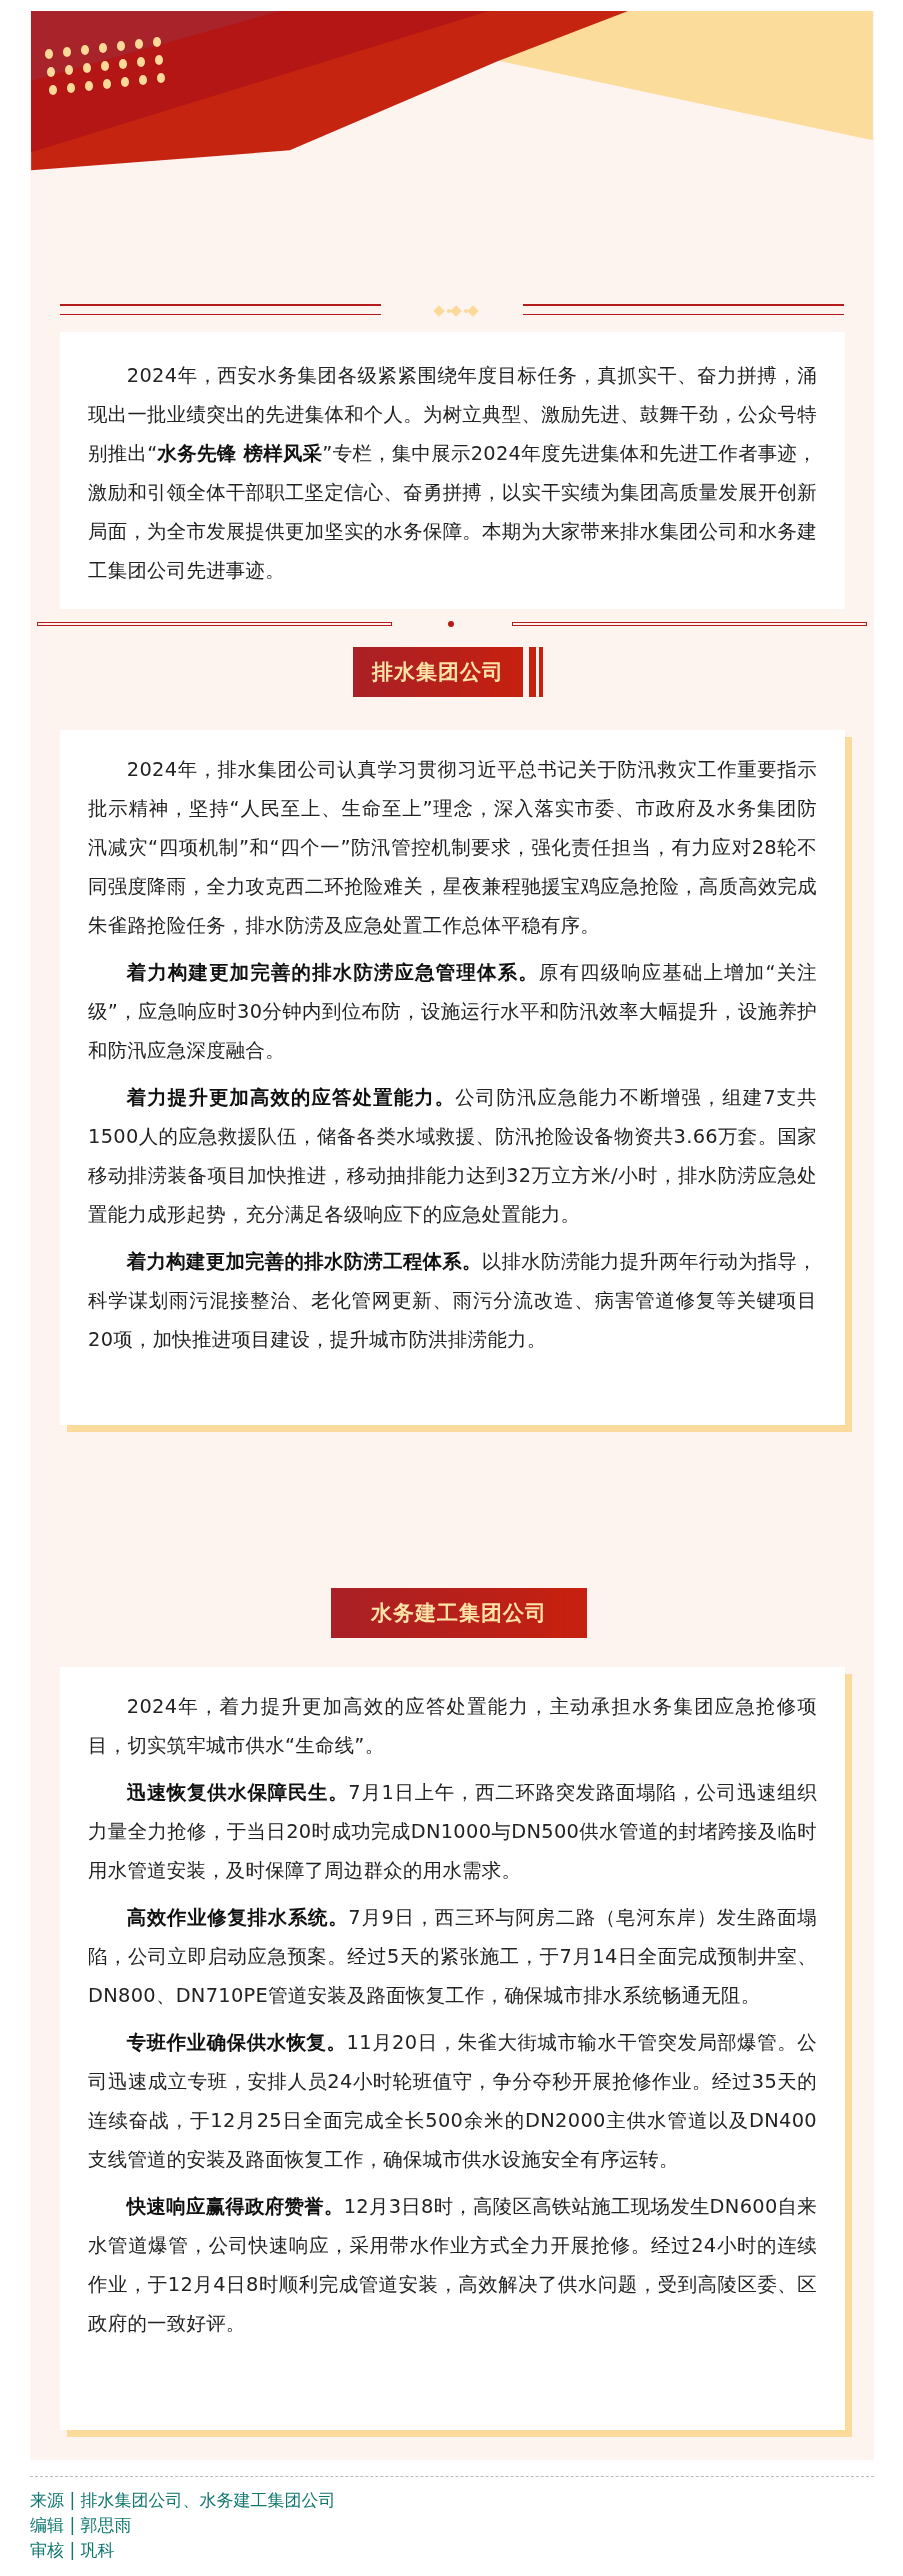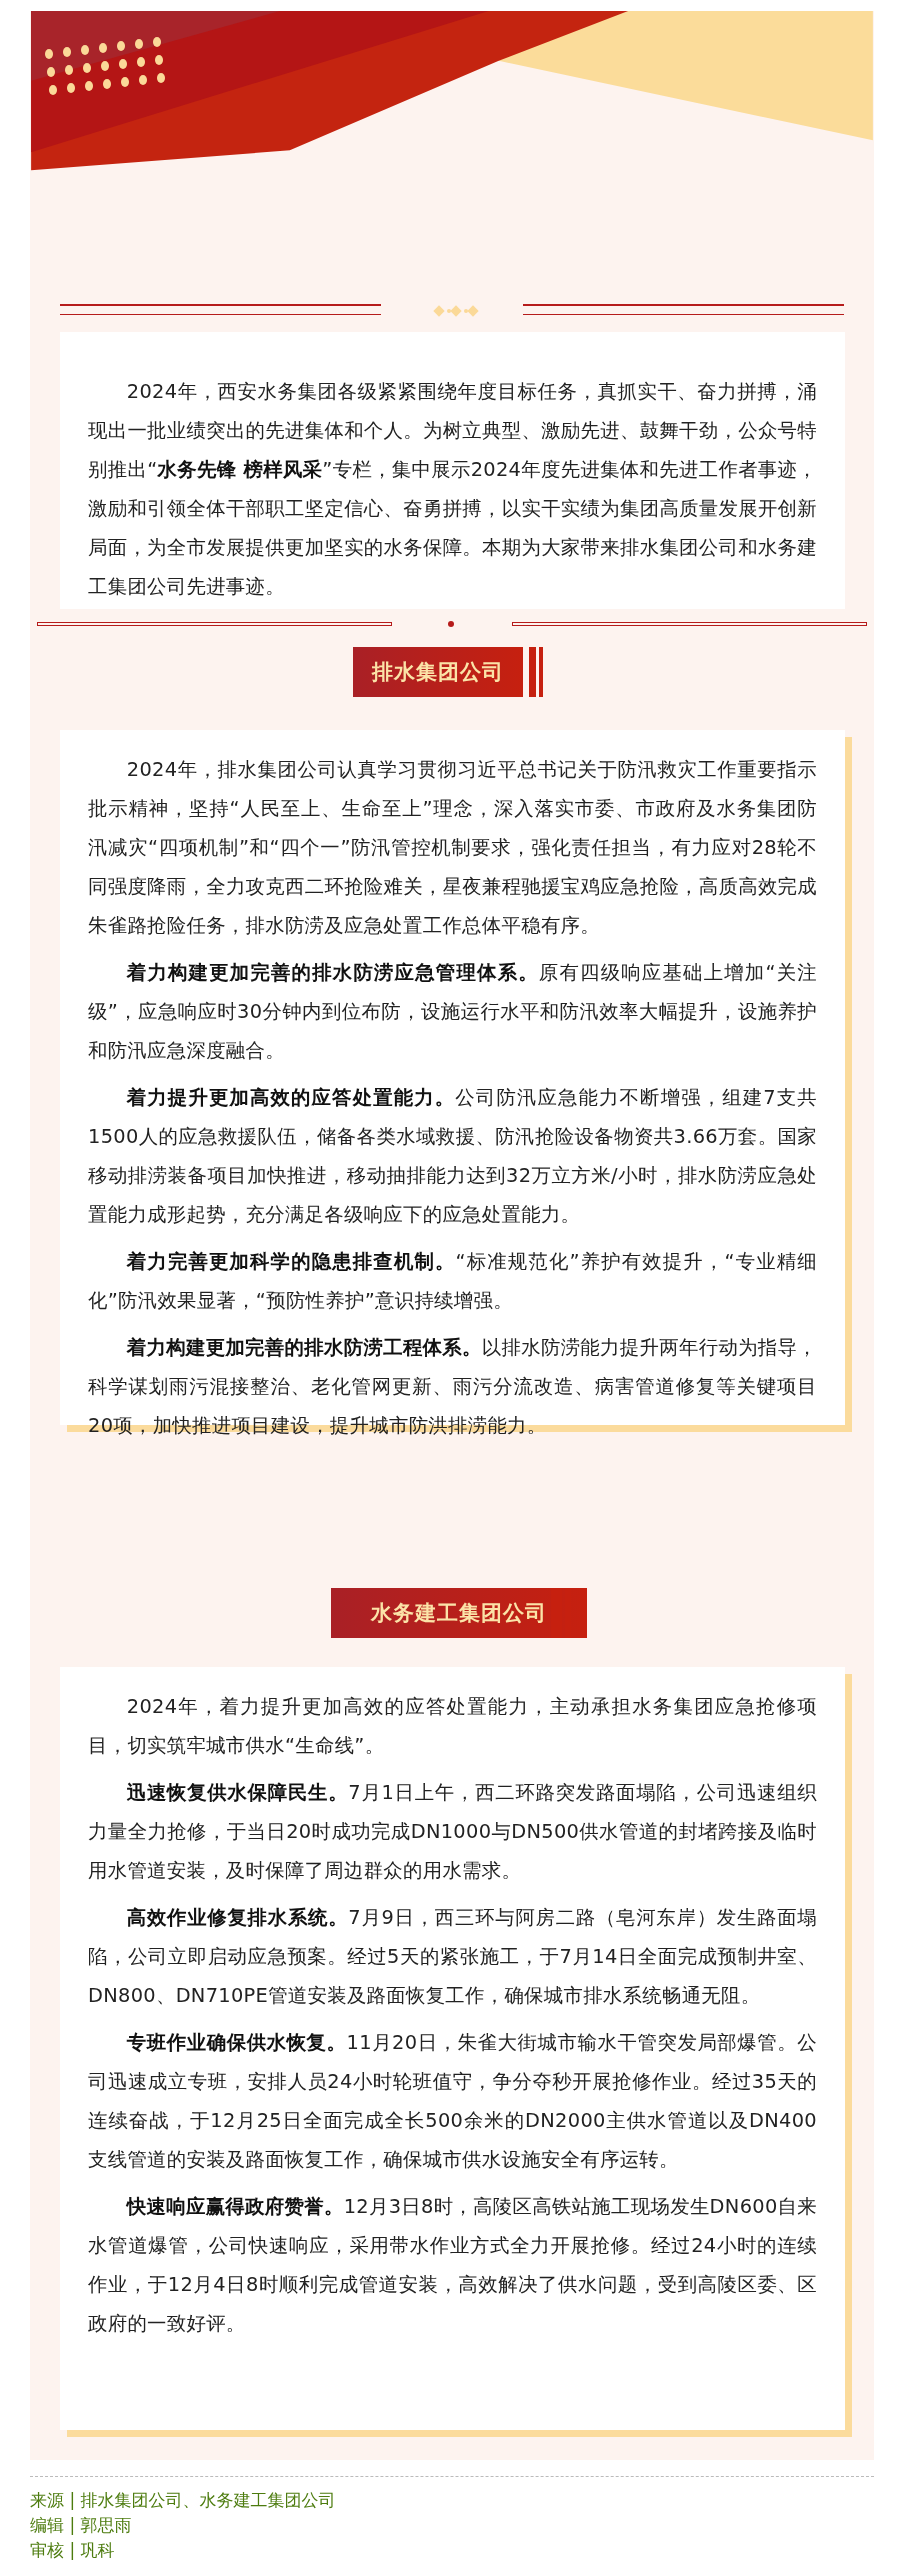--- a/index.html
+++ b/index.html
@@ -66,21 +66,21 @@
       color: #fbe3a8; font-weight: bold; font-size: 21px; letter-spacing: 1px;
       display: flex; align-items: center; justify-content: center;
     }
     .section-head .bar1, .section-head .bar2 { position: absolute; top: 0; height: 50px; background: #c6200f; }
 
     .footer-rule {
       position: absolute; left: 30px; top: 2476px; width: 844px; height: 0;
       border-top: 1px dashed #bbbbbb;
     }
     .footer { position: absolute; left: 30px; top: 2488px; }
-    .footer div { font-size: 17px; line-height: 25px; color: #4d7c0f; font-family: "DejaVu Sans", sans-serif; }
+    .footer div { font-size: 17px; line-height: 25px; color: #0f766e; font-family: "DejaVu Sans", sans-serif; }
     .footer-mark { position: absolute; left: 424px; top: 2571px; width: 40px; height: 5px; }
   </style>
 </head>
 <body>
 
 <div class="container">
 
   <div class="hero">
     <svg width="844" height="199" viewBox="0 0 846 200">
       <polygon points="0,0 846,0 846,130 470,50 0,0" fill="#fbdc9a"></polygon>
@@ -118,41 +118,40 @@
     <div class="diamonds">
       <span class="dia" style="left:2px"></span>
       <span class="sdot" style="left:14px"></span>
       <span class="dia" style="left:19px"></span>
       <span class="sdot" style="left:31px"></span>
       <span class="dia" style="left:36px"></span>
     </div>
     <div class="lineR"></div>
   </div>
 
-  <div class="card" style="top:321px; height:277px; padding-top:40px;">
+  <div class="card" style="top:321px; height:277px; padding-top:24px;">
     <p><span>2024年，西安水务集团各级紧紧围绕年度目标任务，真抓实干、奋力拼搏，涌现出一批业绩突出的先进集体和个人。为树立典型、激励先进、鼓舞干劲，公众号特别推出“</span><b>水务先锋 榜样风采</b><span>”专栏，集中展示2024年度先进集体和先进工作者事迹，激励和引领全体干部职工坚定信心、奋勇拼搏，以实干实绩为集团高质量发展开创新局面，为全市发展提供更加坚实的水务保障。本期为大家带来排水集团公司和水务建工集团公司先进事迹。</span></p>
   </div>
 
   <div class="divider-mid" style="left:7px; top:610px;">
     <div class="l" style="left:0;"></div>
     <div class="c"></div>
     <div class="r" style="right:0;"></div>
   </div>
 
   <div class="section-head" style="left:323px; top:636px; width:191px;">
     <div class="box" style="width:170px;">排水集团公司</div>
     <div class="bar1" style="left:176px; width:7px;"></div>
     <div class="bar2" style="left:186px; width:4px;"></div>
   </div>
 
   <div class="card shadow" style="top:719px; height:695px; padding-top:20px;">
     <p><b></b><span>2024年，排水集团公司认真学习贯彻习近平总书记关于防汛救灾工作重要指示批示精神，坚持“人民至上、生命至上”理念，深入落实市委、市政府及水务集团防汛减灾“四项机制”和“四个一”防汛管控机制要求，强化责任担当，有力应对28轮不同强度降雨，全力攻克西二环抢险难关，星夜兼程驰援宝鸡应急抢险，高质高效完成朱雀路抢险任务，排水防涝及应急处置工作总体平稳有序。</span></p>
     <p><b>着力构建更加完善的排水防涝应急管理体系。</b><span>原有四级响应基础上增加“关注级”，应急响应时30分钟内到位布防，设施运行水平和防汛效率大幅提升，设施养护和防汛应急深度融合。</span></p>
     <p><b>着力提升更加高效的应答处置能力。</b><span>公司防汛应急能力不断增强，组建7支共1500人的应急救援队伍，储备各类水域救援、防汛抢险设备物资共3.66万套。国家移动排涝装备项目加快推进，移动抽排能力达到32万立方米/小时，排水防涝应急处置能力成形起势，充分满足各级响应下的应急处置能力。</span></p>
-    <p><b>着力完善更加科学的隐患排查机制。</b><span>“标准规范化”养护有效提升，“专业精细化”防汛效果显著，“预防性养护”意识持续增强。</span></p>
     <p><b>着力构建更加完善的排水防涝工程体系。</b><span>以排水防涝能力提升两年行动为指导，科学谋划雨污混接整治、老化管网更新、雨污分流改造、病害管道修复等关键项目20项，加快推进项目建设，提升城市防洪排涝能力。</span></p>
   </div>
 
   <div class="section-head" style="left:301px; top:1577px; width:241px;">
     <div class="box" style="width:256px;">水务建工集团公司</div>
     <div class="bar1" style="left:220px; width:11px;"></div>
     <div class="bar2" style="left:234px; width:6px;"></div>
   </div>
 
   <div class="card shadow" style="top:1656px; height:763px; padding-top:20px;">

